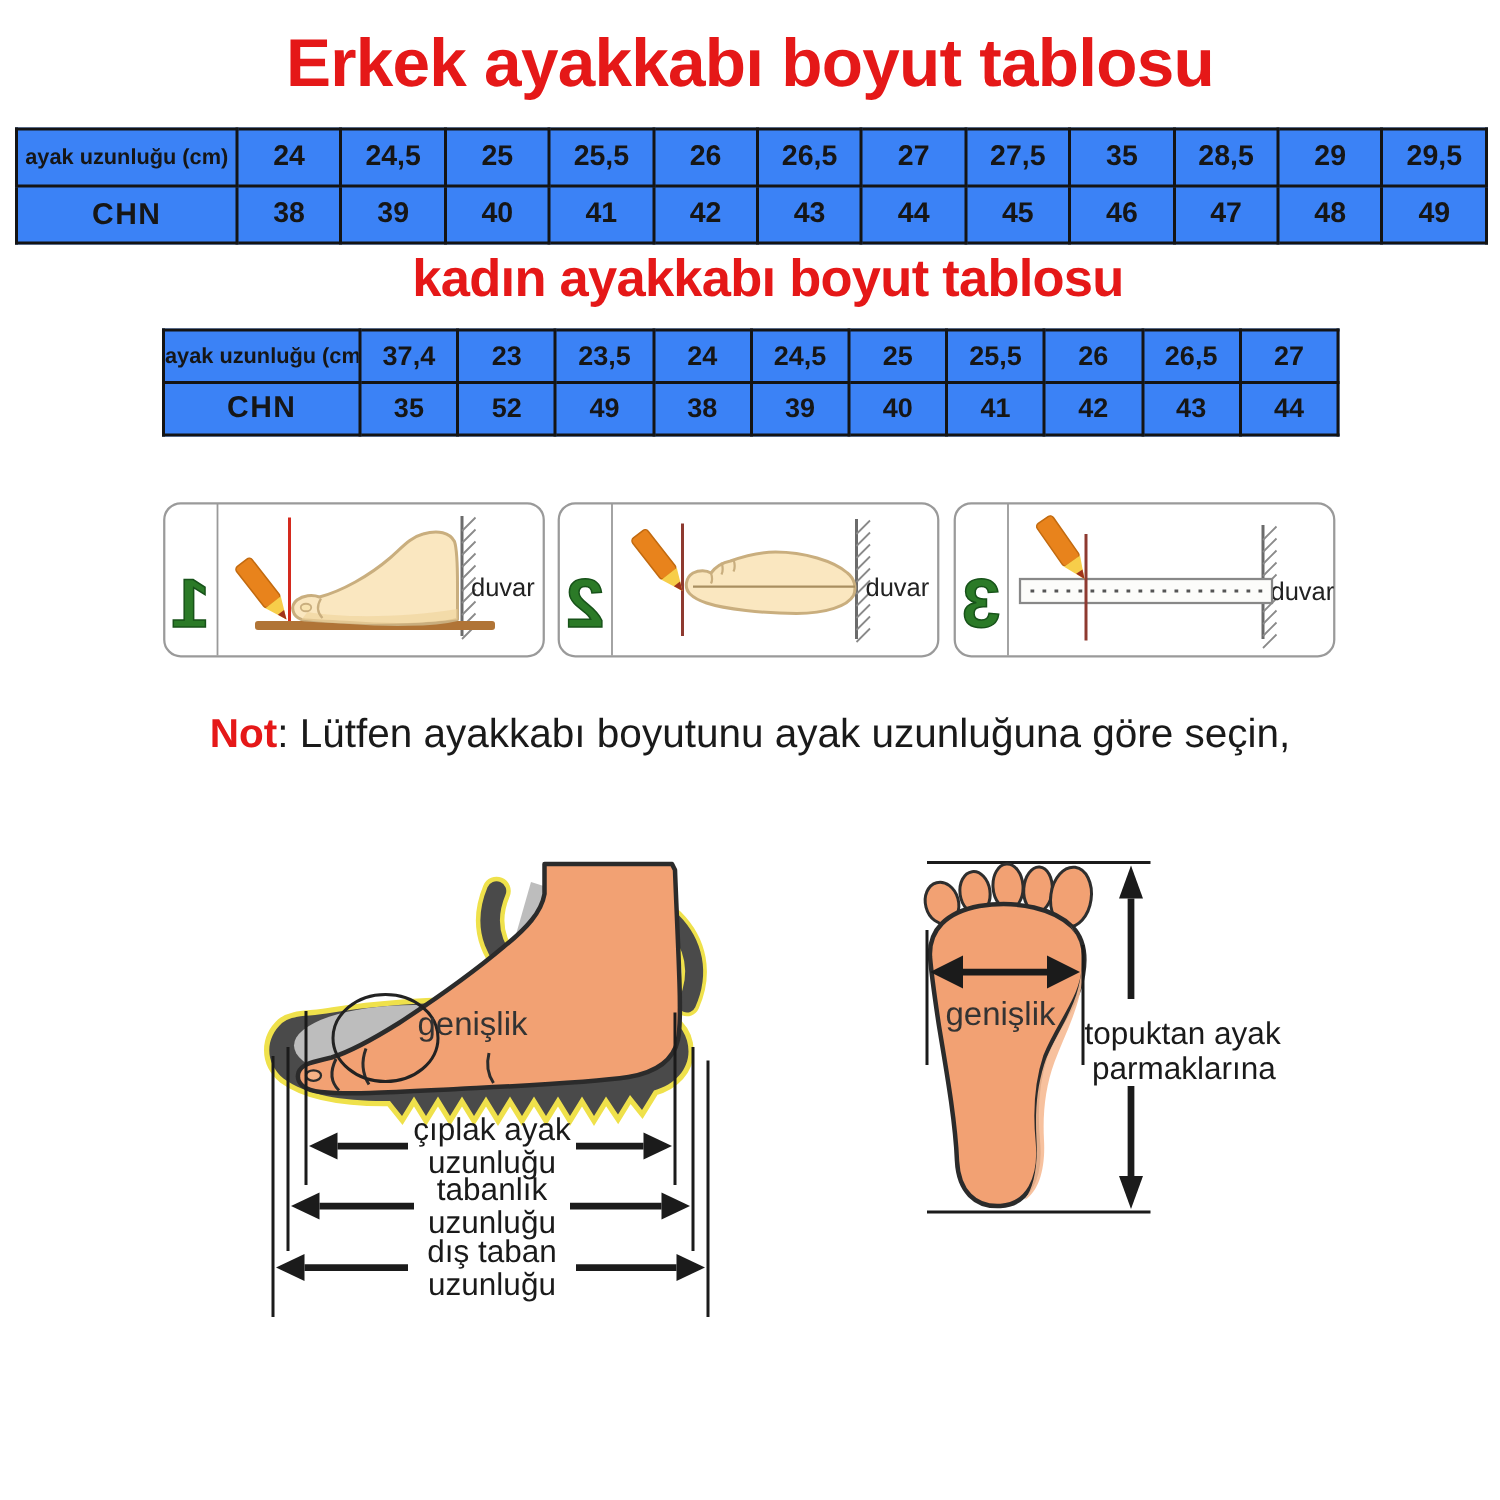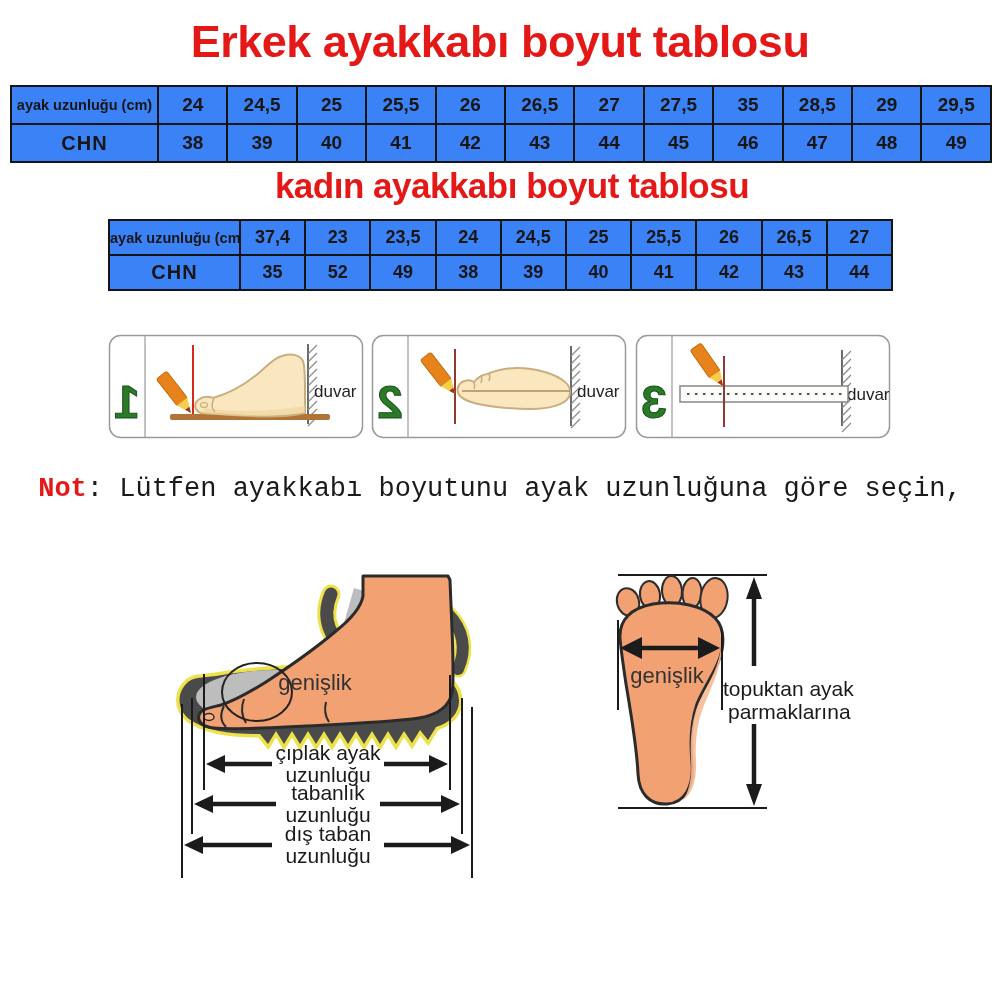--- a/index.html
+++ b/index.html
@@ -46,21 +46,21 @@
   .skin{fill:var(--skin-light);stroke:var(--skin-outline);stroke-width:2;stroke-linejoin:round;}
   .skin-line{fill:none;stroke:var(--skin-outline);stroke-width:1.5;}
   .skin-mid{stroke:#a98f60;stroke-width:1.5;}
   .pencil-body{fill:var(--pencil-orange);stroke:#c26a0f;stroke-width:1;}
   .pencil-wood{fill:var(--pencil-wood);}
   .pencil-lead{fill:var(--pencil-lead);}
   .ruler{fill:#fcfcfa;stroke:#888888;stroke-width:1.5;}
   .ruler-dots{stroke:#555555;stroke-width:2;fill:none;}
 
   .note{position:absolute;left:0;top:474px;width:1000px;text-align:center;
-        font-size:27px;line-height:31px;color:#1a1a1a;font-family:Liberation Mono, monospace;}
+        font-size:27px;line-height:31px;color:#1a1a1a;}
   .note-label{color:var(--title-red);font-weight:bold;}
 
   #shoe-diagram{left:160px;top:556px;width:350px;height:330px;}
   #footprint-diagram{left:595px;top:556px;width:280px;height:300px;}
   .glow{stroke:var(--glow-yellow);fill:none;stroke-linecap:round;}
   .sole{fill:var(--sole-dark);stroke:none;}
   .insole{fill:var(--insole-gray);}
   .swoosh{stroke:var(--sole-dark);fill:none;stroke-linecap:round;}
   .footo{fill:var(--foot-orange);stroke:#2b2b2b;stroke-width:3;stroke-linejoin:round;}
   .footo-thin{fill:var(--foot-orange);stroke:#2e2e2e;stroke-width:2;}

